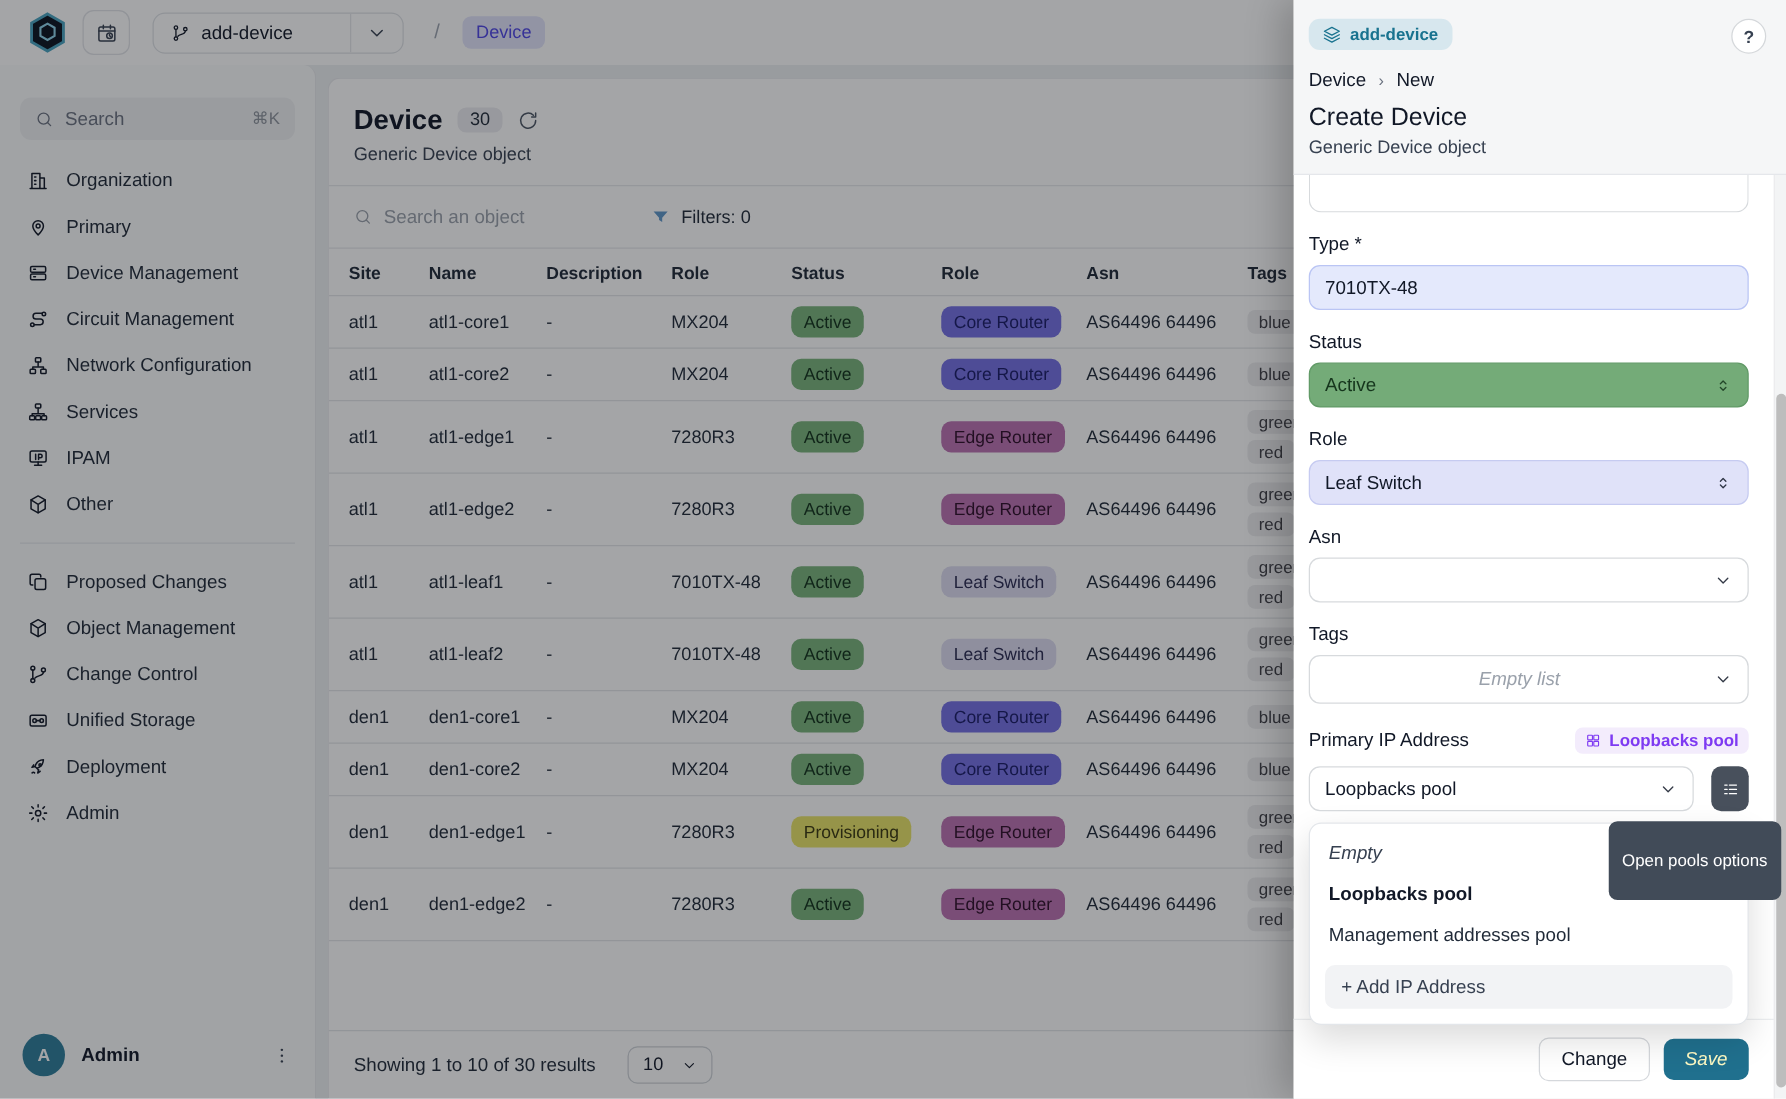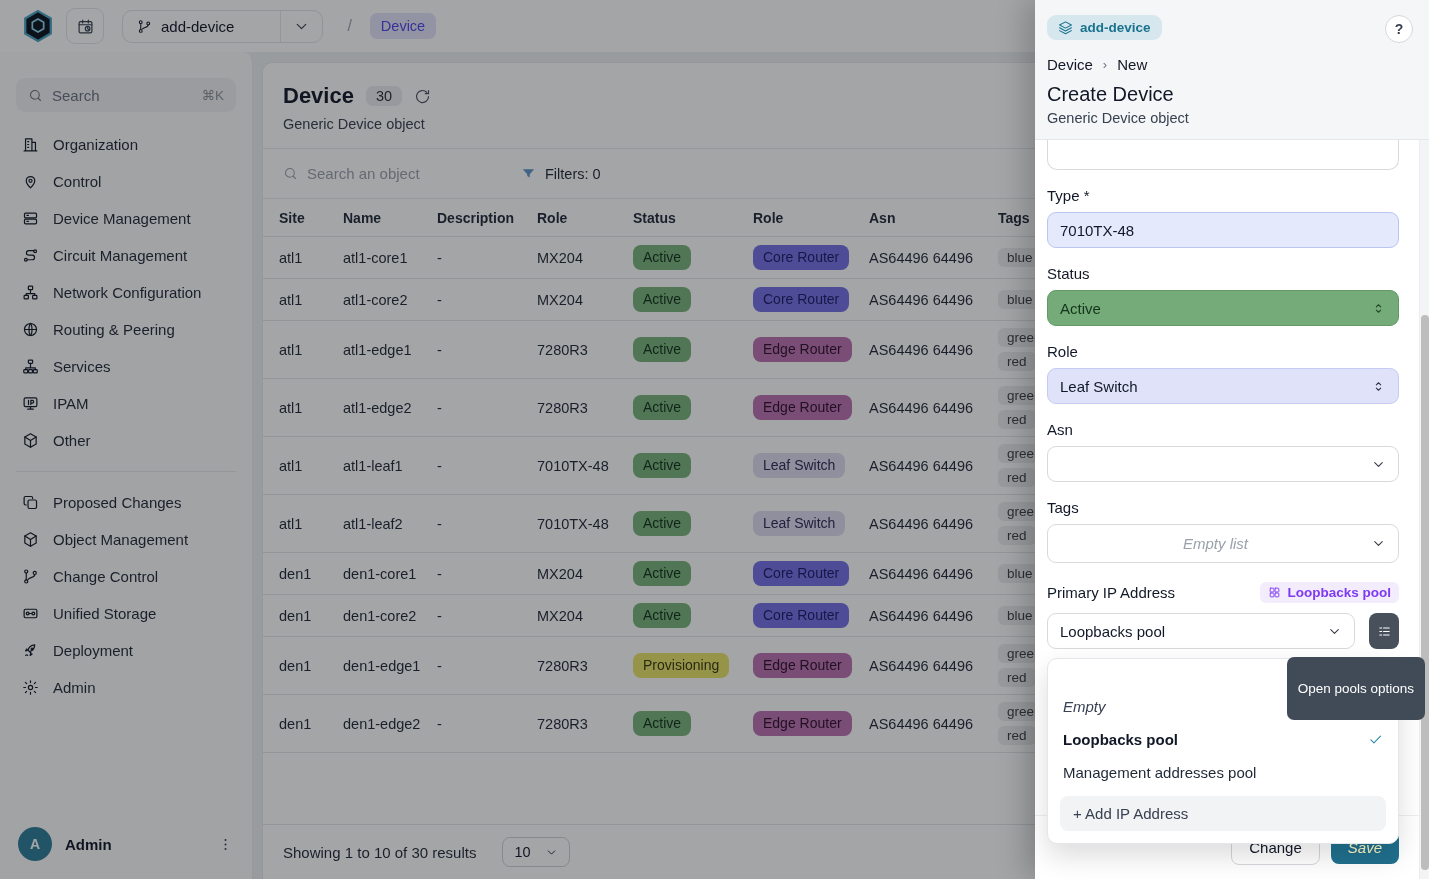--- a/index.html
+++ b/index.html
@@ -87,21 +87,21 @@
   .select.green { background:#74ab78; border-color:#619a67; color:#15351c; }
   .select.lav { background:#e0e2f9; border-color:#c6cbf1; }
   .select .car { color:inherit; opacity:.85; }
   .placeholder-it { font-style:italic; color:#9aa1ab; width:100%; text-align:center; }
   .ip-row { display:flex; align-items:center; gap:14px; }
   .ip-row .select { flex:1; }
   .pools-btn { width:30px; height:36px; background:#48505c; border-radius:8px; color:#fff; display:flex; align-items:center; justify-content:center; flex:none; }
 
   .popover { position:absolute; top:658px; left:12px; width:352px; background:#fff; border:1px solid #e3e6ea; border-radius:10px; box-shadow:0 12px 28px rgba(0,0,0,.14); z-index:20; padding:7px 0 12px; }
   .opt { display:flex; align-items:center; justify-content:space-between; padding:8px 15px; font-size:15px; color:#1f2937; cursor:pointer; }
-  .opt.italic .opt-lbl { font-style:italic; color:#374151;margin-top:24px; }
+  .opt.italic .opt-lbl { font-style:italic; color:#374151; }
   .opt.selected .opt-lbl { font-weight:700; color:#111827; }
   .opt .chk { color:#2a8bab; }
   .opt-action { margin:7px 12px 0; background:#f2f3f5; border-radius:8px; padding:9px 13px; font-size:15px; color:#374151; cursor:pointer; }
 
   .tooltip { position:absolute; top:657px; right:4px; background:#414b58; color:#fff; font-size:13.5px; border-radius:7px; padding:24px 11px; white-space:nowrap; z-index:30; }
 
   .panel-foot { position:absolute; bottom:0; left:0; right:0; height:64px; background:#fff; border-top:1px solid #eceef0; display:flex; align-items:center; justify-content:flex-end; gap:11px; padding:0 30px 0 16px; }
   .btn-cancel { border:1px solid #d5d8dc; background:#fff; border-radius:8px; padding:8px 17px; font-size:15px; color:#111827; font-family:inherit; }
   .btn-save { border:none; background:#20708e; color:#fef9c3; border-radius:8px; padding:8px 17px; font-size:15px; font-family:inherit;font-style:italic; }
 
@@ -184,21 +184,21 @@
             </span>
             <span class="lbl">Organization</span>
           </div>
           <div class="side-item">
             <span class="ic">
               <svg viewBox="0 0 24 24" fill="none" stroke="currentColor" stroke-width="1.7" stroke-linecap="round" stroke-linejoin="round">
                 <path d="M12 21c-4-3.8-6-7-6-10a6 6 0 1 1 12 0c0 3-2 6.2-6 10z"></path>
                 <circle cx="12" cy="11" r="2.2"></circle>
               </svg>
             </span>
-            <span class="lbl">Control</span>
+            <span class="lbl">Primary</span>
           </div>
           <div class="side-item">
             <span class="ic">
               <svg viewBox="0 0 24 24" fill="none" stroke="currentColor" stroke-width="1.7" stroke-linecap="round" stroke-linejoin="round">
                 <rect x="3.5" y="4.5" width="17" height="6.5" rx="1.5"></rect>
                 <rect x="3.5" y="13" width="17" height="6.5" rx="1.5"></rect>
                 <path d="M7 7.7h2M7 16.2h2"></path>
               </svg>
             </span>
             <span class="lbl">Device Management</span>
@@ -216,29 +216,20 @@
           <div class="side-item">
             <span class="ic">
               <svg viewBox="0 0 24 24" fill="none" stroke="currentColor" stroke-width="1.7" stroke-linecap="round" stroke-linejoin="round">
                 <rect x="9" y="3" width="6" height="5" rx="1"></rect>
                 <rect x="3" y="16" width="6" height="5" rx="1"></rect>
                 <rect x="15" y="16" width="6" height="5" rx="1"></rect>
                 <path d="M12 8v4M6 16v-2.5h12V16"></path>
               </svg>
             </span>
             <span class="lbl">Network Configuration</span>
-          </div>
-          <div class="side-item">
-            <span class="ic">
-              <svg viewBox="0 0 24 24" fill="none" stroke="currentColor" stroke-width="1.7" stroke-linecap="round" stroke-linejoin="round">
-                <circle cx="12" cy="12" r="8.5"></circle>
-                <path d="M3.5 12h17M12 3.5c2.8 2.6 2.8 14.4 0 17M12 3.5c-2.8 2.6-2.8 14.4 0 17"></path>
-              </svg>
-            </span>
-            <span class="lbl">Routing &amp; Peering</span>
           </div>
           <div class="side-item">
             <span class="ic">
               <svg viewBox="0 0 24 24" fill="none" stroke="currentColor" stroke-width="1.7" stroke-linecap="round" stroke-linejoin="round">
                 <rect x="9" y="3" width="6" height="4.5" rx="1"></rect>
                 <rect x="2.5" y="16.5" width="5.5" height="4.5" rx="1"></rect>
                 <rect x="9.25" y="16.5" width="5.5" height="4.5" rx="1"></rect>
                 <rect x="16" y="16.5" width="5.5" height="4.5" rx="1"></rect>
                 <path d="M12 7.5v4M5.25 16.5V14h13.5v2.5M12 11.5V14"></path>
               </svg>

